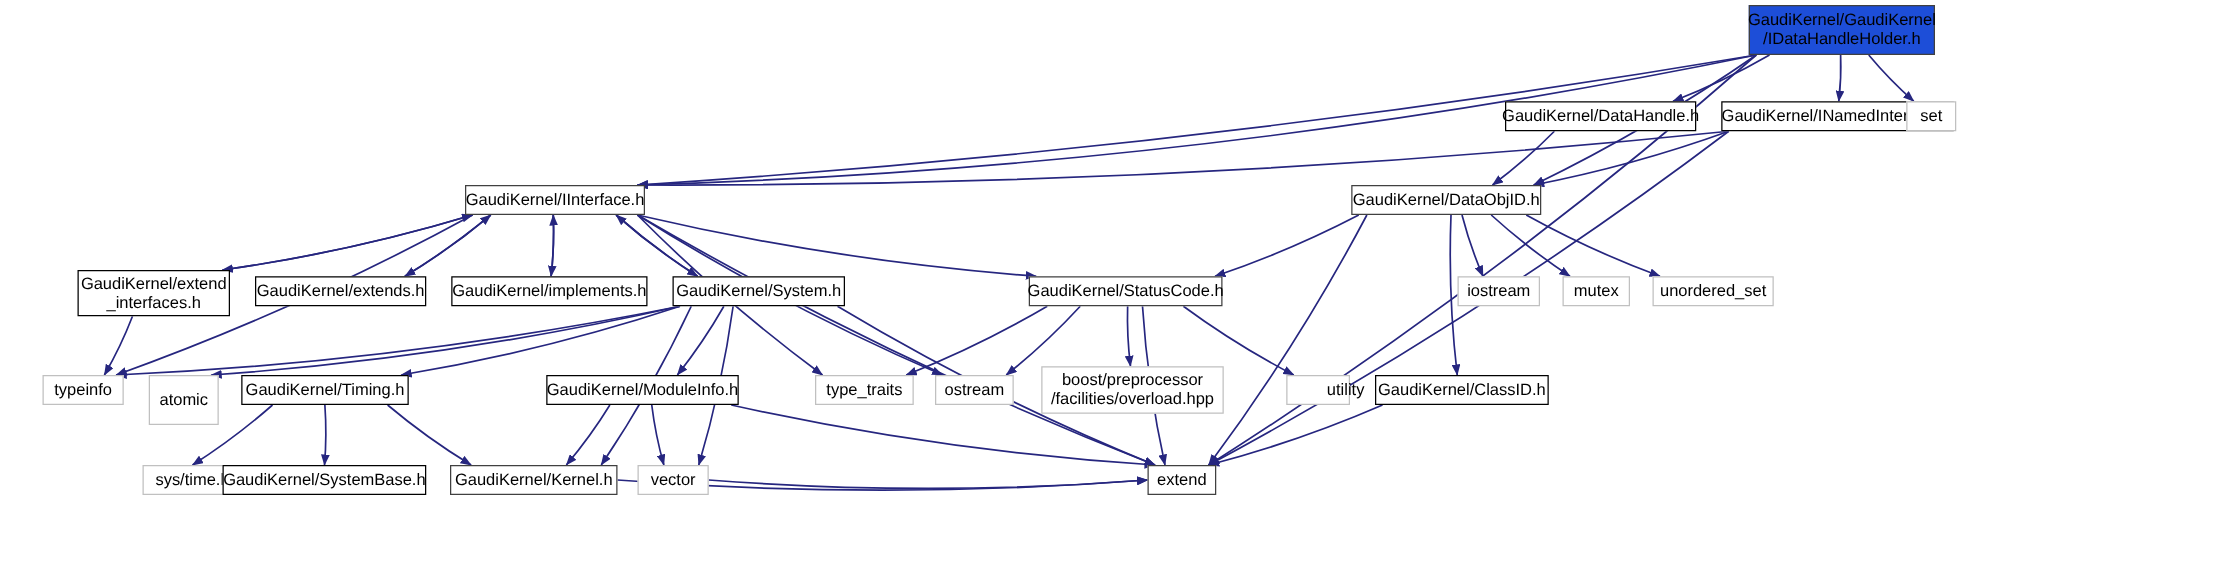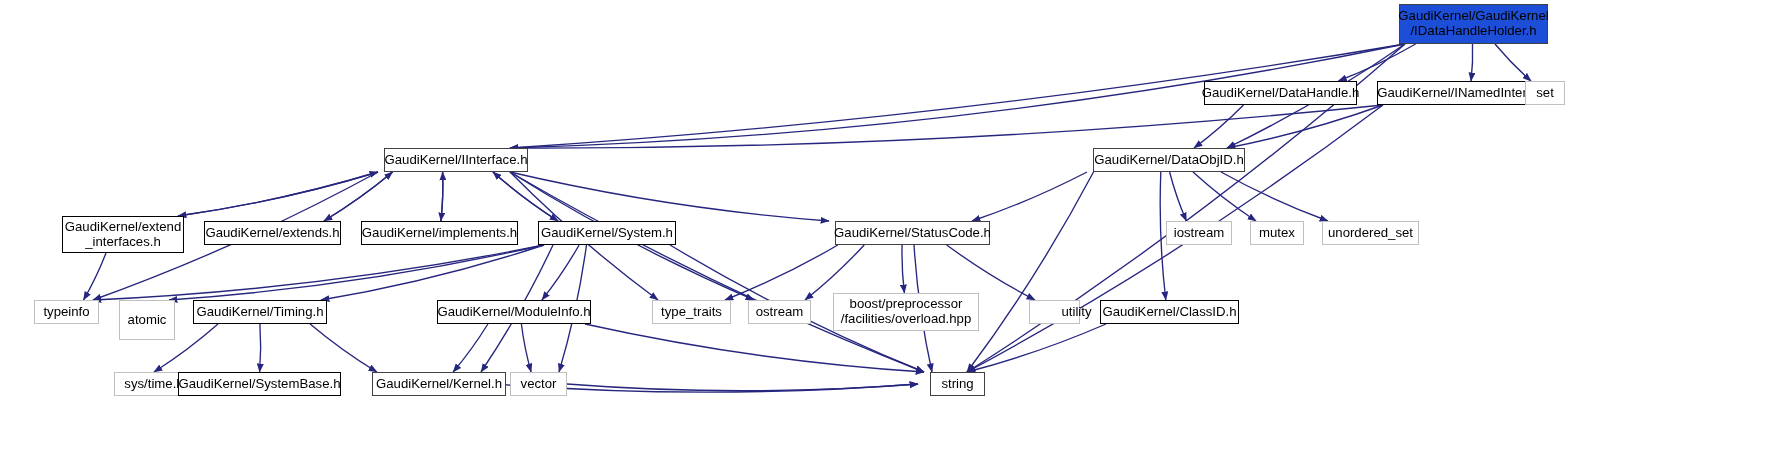--- a/index.html
+++ b/index.html
@@ -5,21 +5,21 @@
   html,body{margin:0;padding:0;background:#ffffff;}
   body{font-family:"Liberation Sans",sans-serif;}
   #graph{position:relative;width:1775px;height:455px;background:#ffffff;overflow:hidden;}
   #edges{position:absolute;left:0;top:0;width:1775px;height:455px;}
   .node{position:absolute;box-sizing:border-box;display:flex;align-items:center;
         justify-content:center;text-align:center;line-height:1.12;
         font-size:13.2px;color:#000000;background:#ffffff;white-space:pre;}
   .node.hdr{border:1px solid #000000;}
   .node.sys{border:1px solid #c0c0c0;}
   .node.root{border:1.6px solid #404040;background:#1d4ed8;}
-  .node.thick{border:1.6px solid #404040;margin-left:12px;}
+  .node.thick{border:1.6px solid #404040;}
 </style>
 </head>
 <body>
 
 <div id="graph">
   <svg id="edges" viewBox="0 0 1775 455">
     <defs>
       <marker id="ah" markerWidth="9" markerHeight="7" refX="8.4" refY="3.5" orient="auto" markerUnits="userSpaceOnUse">
         <path d="M0,0 L9,3.5 L0,7 z" fill="#26267f"></path>
       </marker>
@@ -103,15 +103,15 @@
       <div class="node sys" style="left: 652px; top: 300px; width: 79px; height: 24px;">type_traits</div>
       <div class="node sys" style="left: 748px; top: 300px; width: 63px; height: 24px;">ostream</div>
       <div class="node sys" style="left: 833px; top: 293px; width: 146px; height: 38px;">boost/preprocessor
 /facilities/overload.hpp</div>
       <div class="node sys" style="left: 1029px; top: 300px; width: 51px; height: 24px; padding-left: 44px;">utility</div>
       <div class="node hdr" style="left: 1100px; top: 300px; width: 139px; height: 24px;">GaudiKernel/ClassID.h</div>
       <div class="node sys" style="left: 80px; top: 372px; width: 80px; height: 24px; margin-left: 34px;">sys/time.h</div>
       <div class="node hdr" style="left: 178px; top: 372px; width: 163px; height: 24px;">GaudiKernel/SystemBase.h</div>
       <div class="node thick" style="left: 360px; top: 372px; width: 134px; height: 24px;">GaudiKernel/Kernel.h</div>
       <div class="node sys" style="left: 510px; top: 372px; width: 57px; height: 24px;">vector</div>
-      <div class="node thick" style="left: 918px; top: 372px; width: 55px; height: 24px;">string</div>
+      <div class="node thick" style="left: 918px; top: 372px; width: 55px; height: 24px;">extend</div>
     </div>
 </div>
 
 </body></html>

